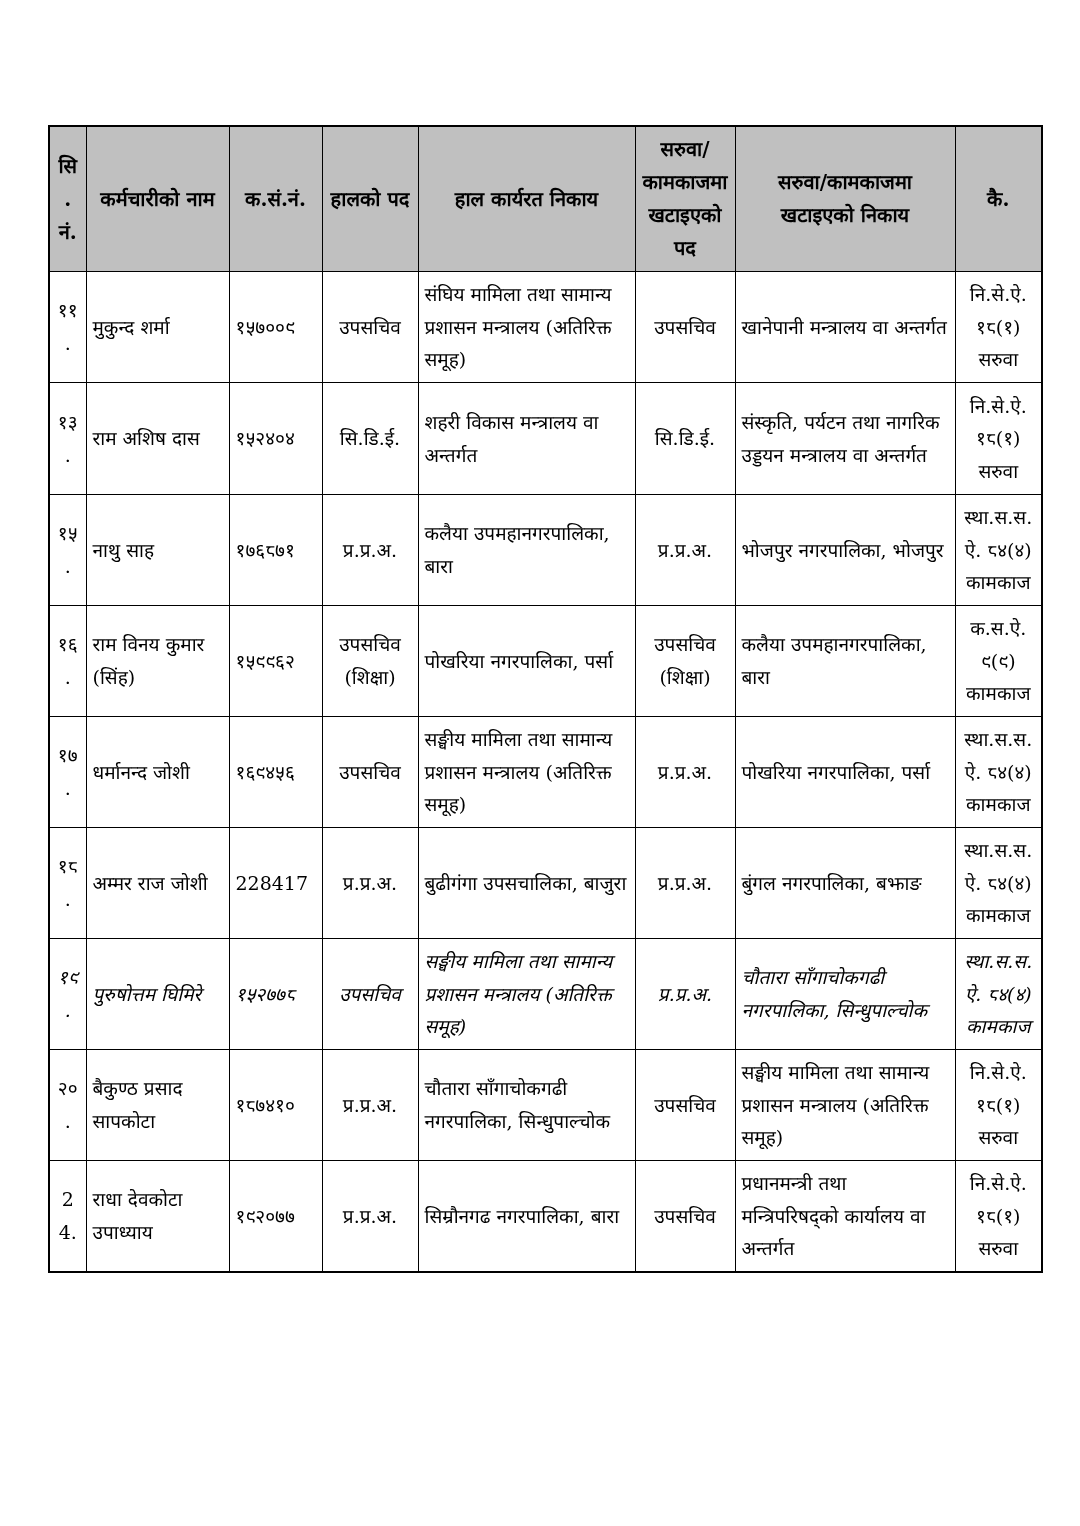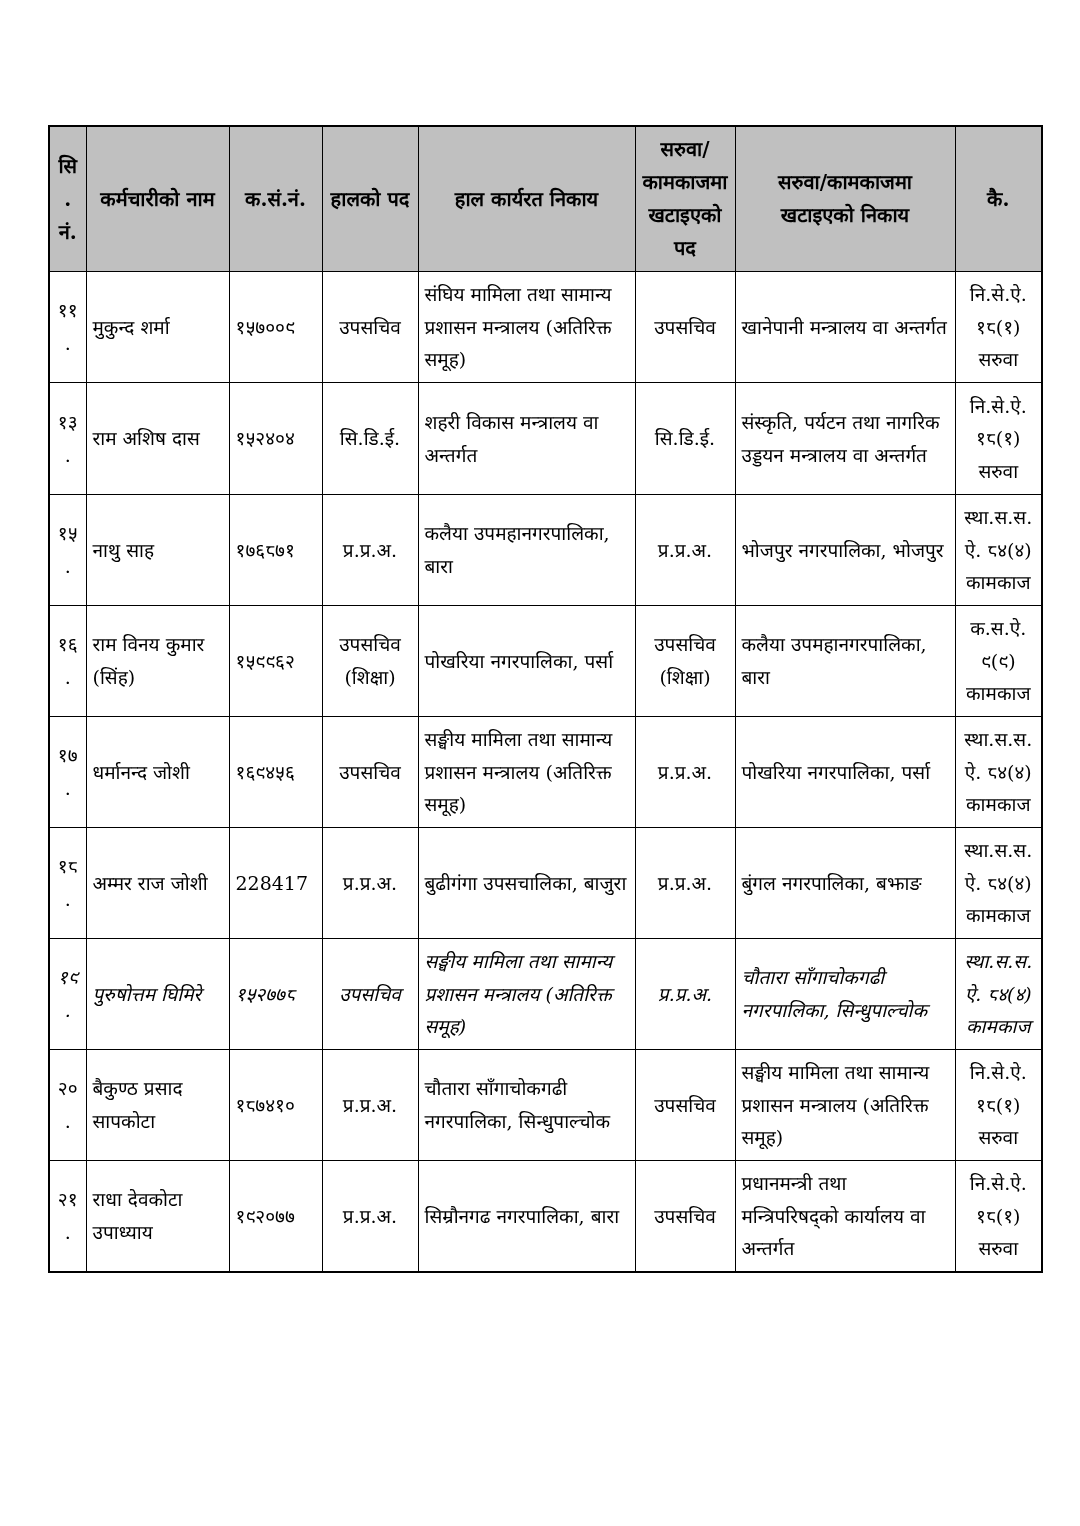--- a/index.html
+++ b/index.html
@@ -166,21 +166,21 @@
           <td class="col-sn">२०.</td>
           <td class="col-name">बैकुण्ठ प्रसाद सापकोटा</td>
           <td class="col-emp_no">१८७४१०</td>
           <td class="col-current_post">प्र.प्र.अ.</td>
           <td class="col-current_office">चौतारा साँगाचोकगढी नगरपालिका, सिन्धुपाल्चोक</td>
           <td class="col-assigned_post">उपसचिव</td>
           <td class="col-assigned_office">सङ्घीय मामिला तथा सामान्य प्रशासन मन्त्रालय (अतिरिक्त समूह)</td>
           <td class="col-remarks">नि.से.ऐ. १८(१) सरुवा</td>
         </tr>
         <tr>
-          <td class="col-sn">२१.</td>
+          <td class="col-sn">24.</td>
           <td class="col-name">राधा देवकोटा उपाध्याय</td>
           <td class="col-emp_no">१९२०७७</td>
           <td class="col-current_post">प्र.प्र.अ.</td>
           <td class="col-current_office">सिम्रौनगढ नगरपालिका, बारा</td>
           <td class="col-assigned_post">उपसचिव</td>
           <td class="col-assigned_office">प्रधानमन्त्री तथा मन्त्रिपरिषद्को कार्यालय वा अन्तर्गत</td>
           <td class="col-remarks">नि.से.ऐ. १८(१) सरुवा</td>
         </tr>
       </tbody>
   </table>

